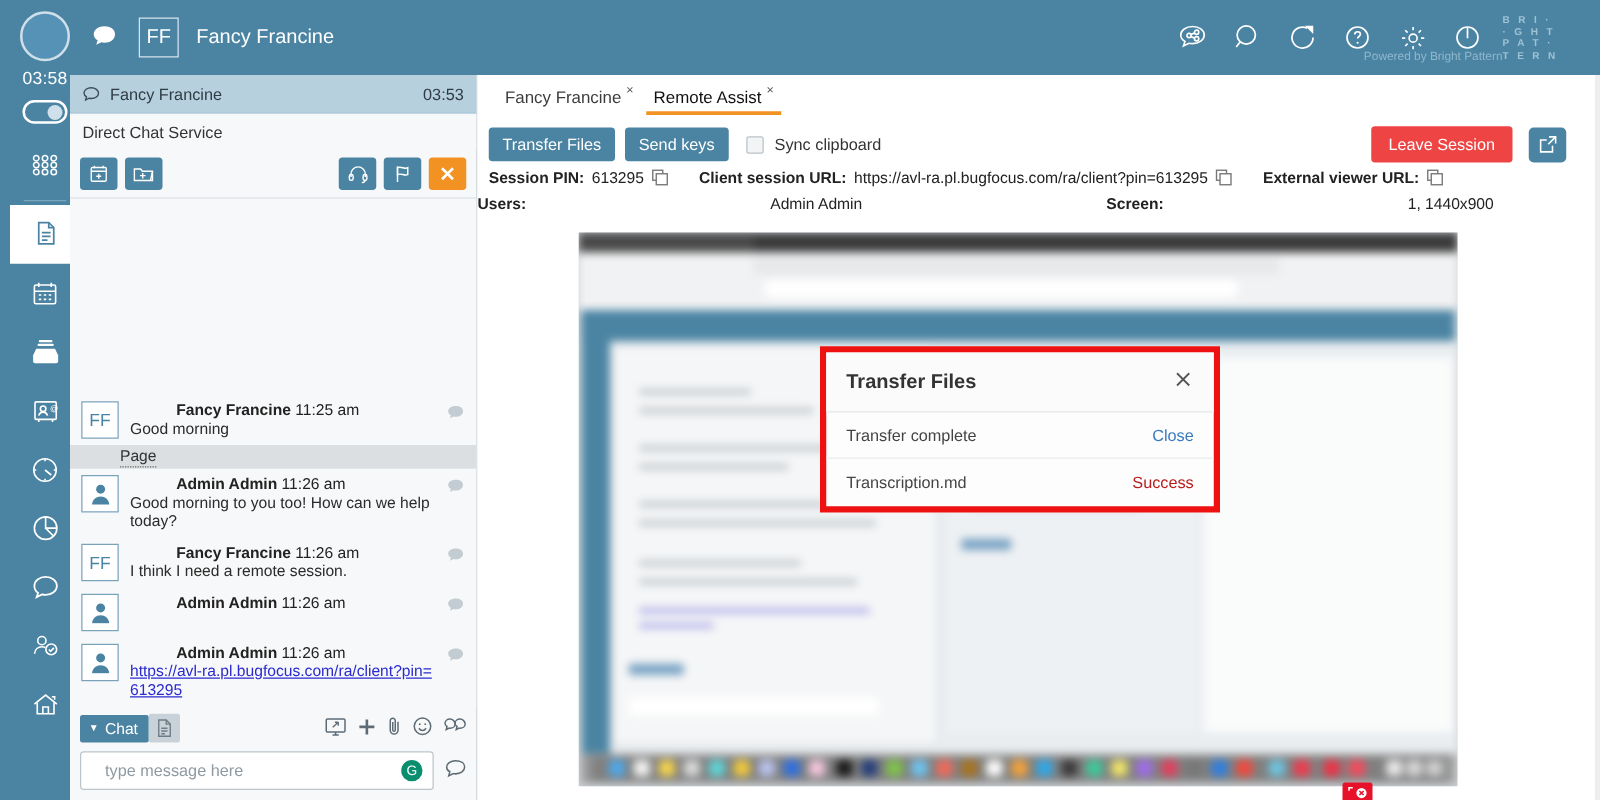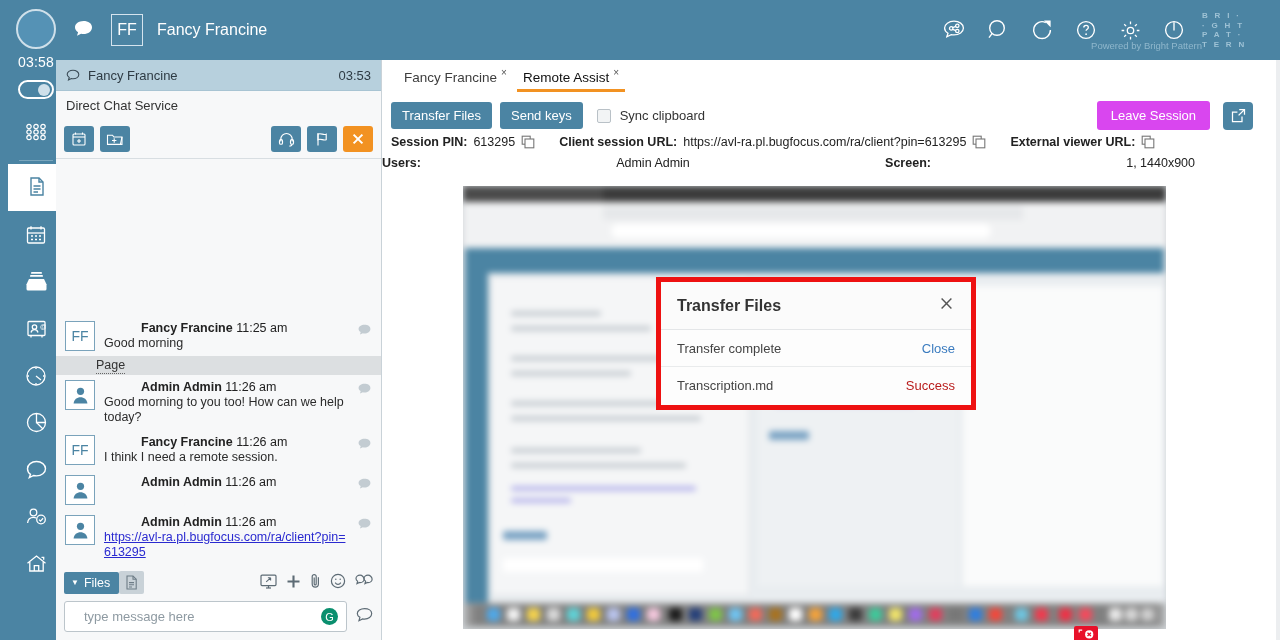--- a/index.html
+++ b/index.html
@@ -157,21 +157,21 @@
   }
   .maintools { display:flex; align-items:center; padding:9px 0 0 9px; }
   .btn-blue {
     background:#4b84a3; color:#fff; font-size:13px; border-radius:3px;
     padding:6px 11px; margin-right:8px;
   }
   .chkwrap { display:flex; align-items:center; margin-left:6px; gap:9px; }
   .chk { width:14px; height:14px; border:1px solid #b9c1c7; background:#f2f4f5; border-radius:2px; }
   .chklbl { font-size:13px; color:#333; }
   .btn-orange {
-    background:#d946ef; color:#fff; font-size:13px; border-radius:3px;
+    background:#ef4444; color:#fff; font-size:13px; border-radius:3px;
     padding:7px 14px; margin-left:auto;
   }
   .btn-pop {
     background:#4b84a3; color:#fff; border-radius:4px; width:30px; height:28px;
     margin-left:13px; margin-right:27px; display:flex; align-items:center; justify-content:center;
   }
   .sessrow {
     display:flex; align-items:flex-start; padding:5px 0 0 9px; font-size:12.5px; color:#222;
     gap:6px; white-space:nowrap;
   }
@@ -547,21 +547,21 @@
           </div>
         </div>
 
       </div>
     </div>
 
     <div class="chat-foot">
       <div class="foot-row1">
         <div class="chatbtn">
           <span class="car">▼</span>
-          <span>Files</span>
+          <span>Chat</span>
         </div>
         <div class="docbtn">
           <svg width="13" height="15" viewBox="0 0 13 15" fill="none" stroke="#6d7c86" stroke-width="1.1">
             <path d="M2 1h6l3.2 3.2V14H2z"></path>
               <path d="M8 1v3.3h3.2"></path>
             <path d="M4 7.6h5M4 9.8h5M4 12h3"></path>
           </svg>
         </div>
         <div class="foot-icons">
           <span>

